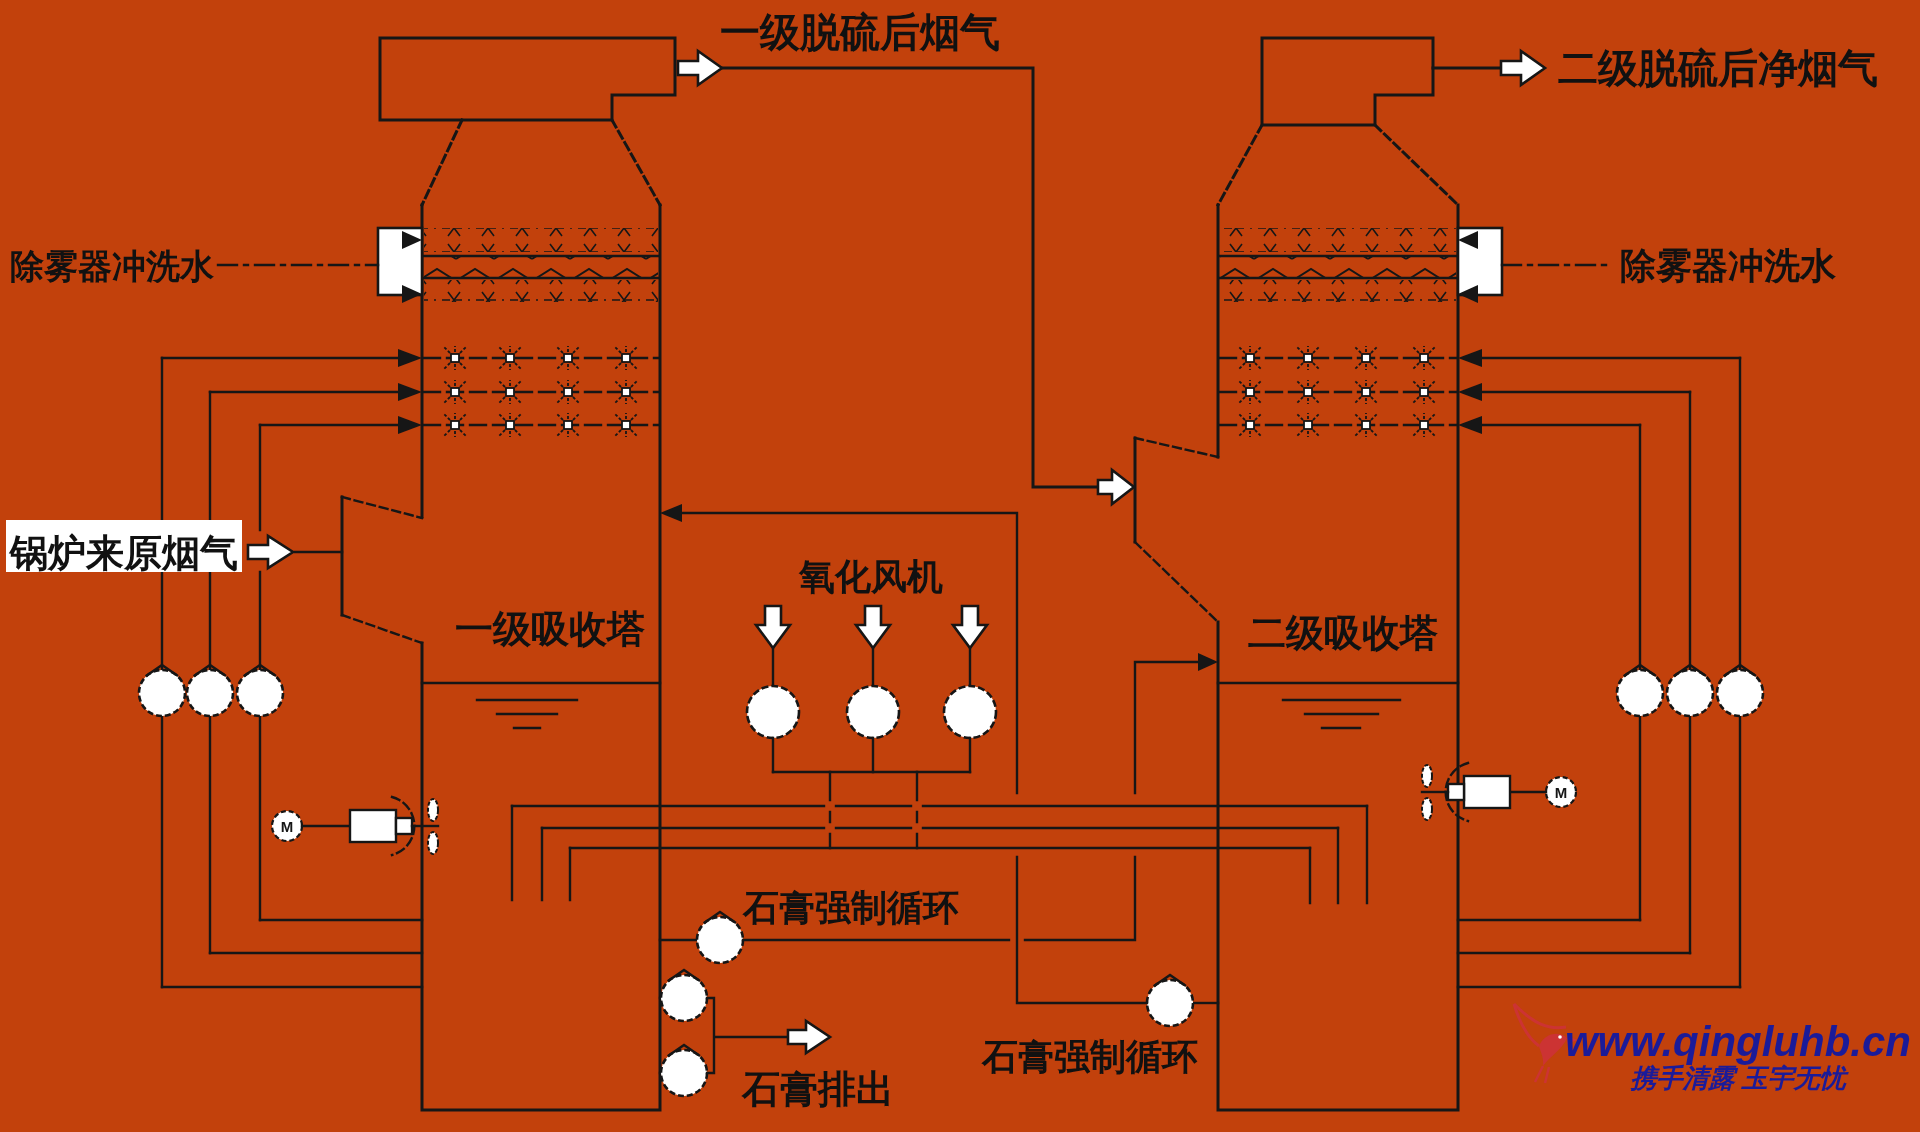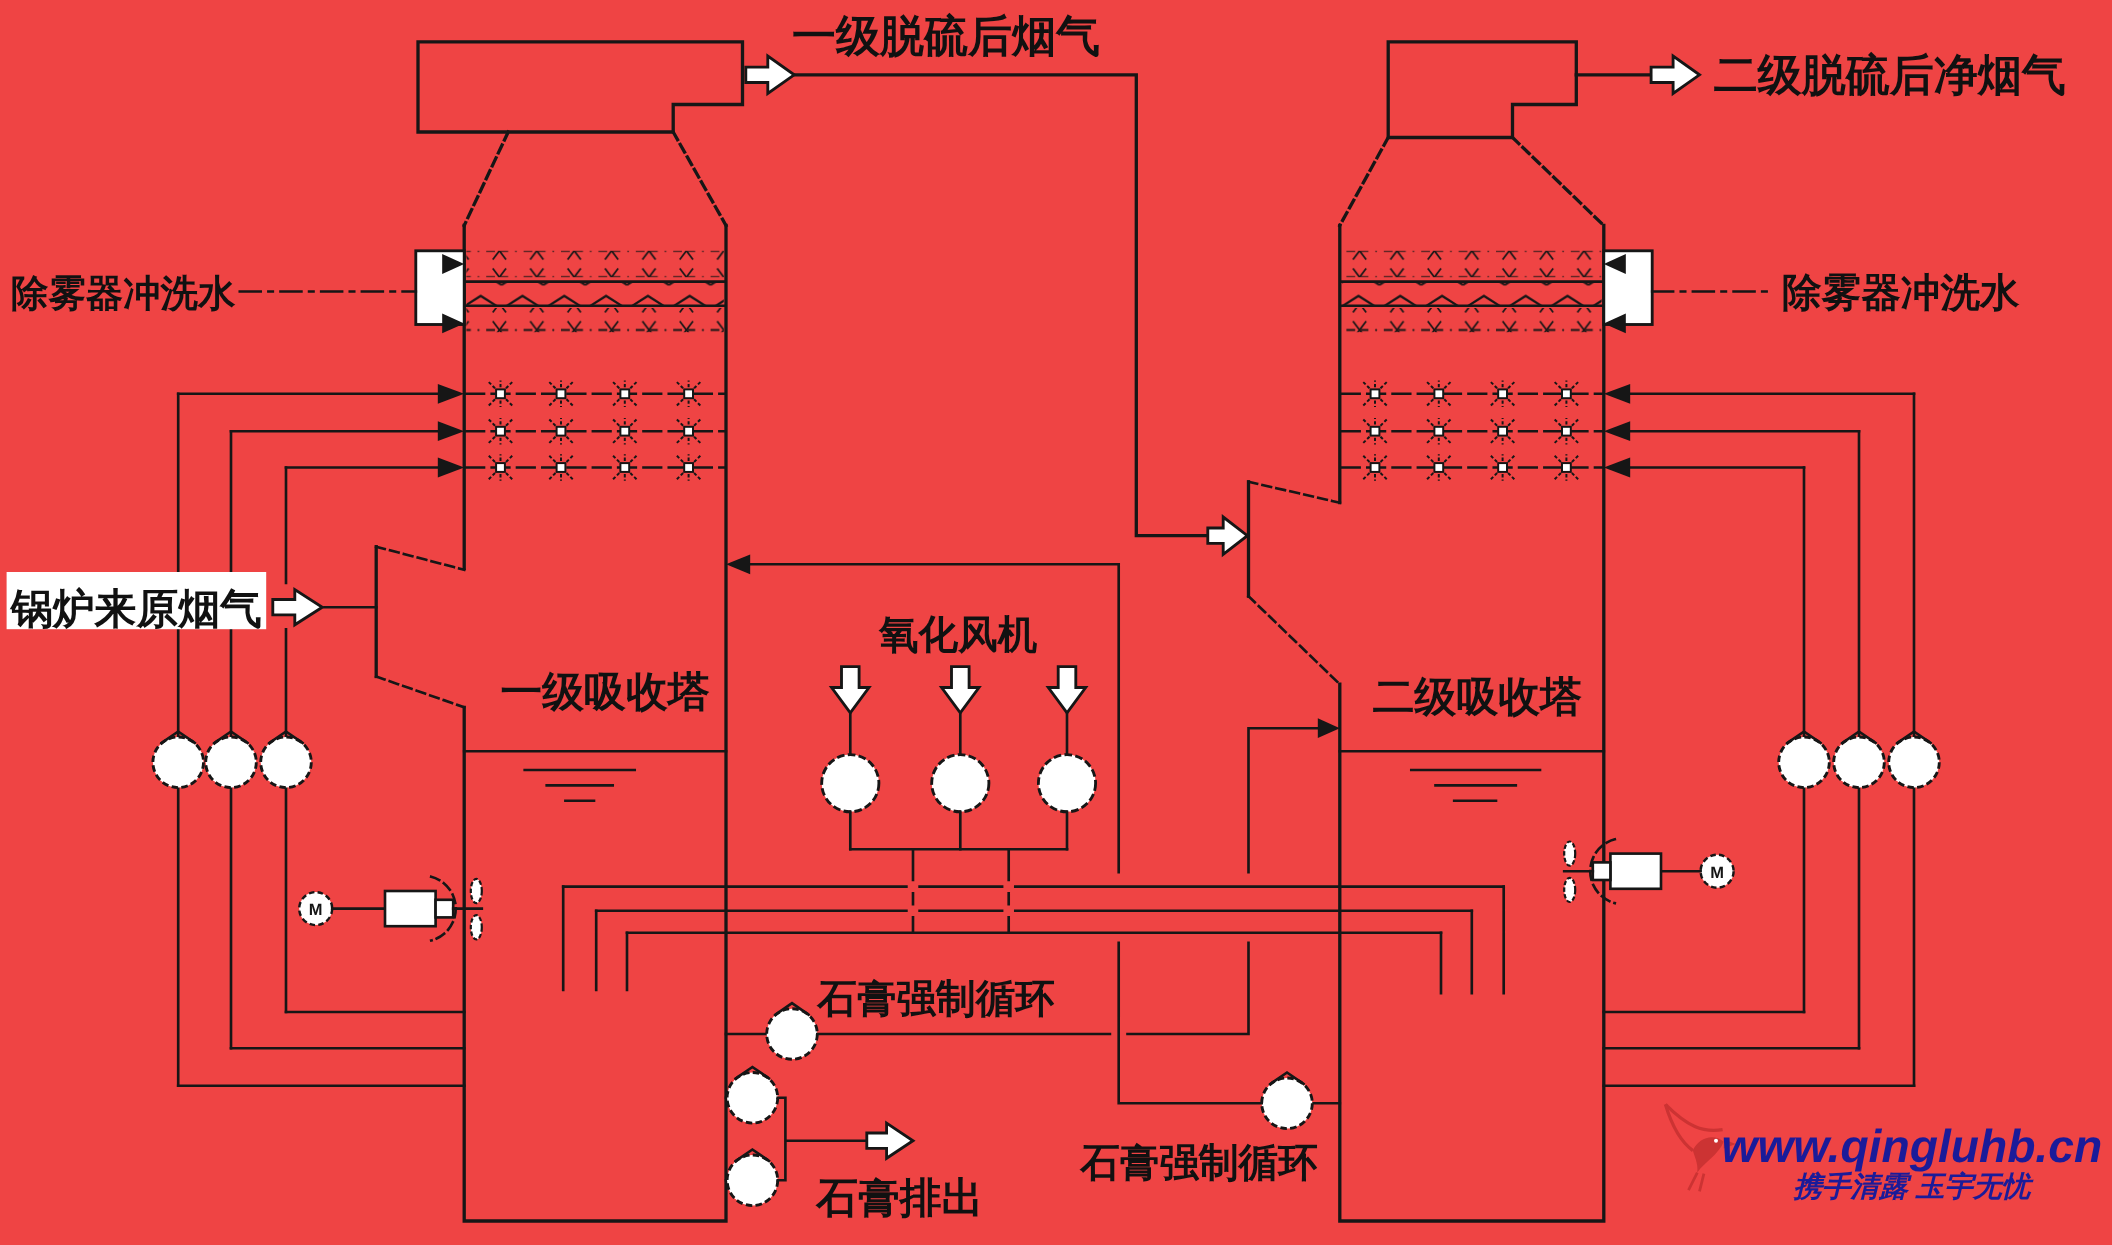--- a/index.html
+++ b/index.html
@@ -1,16 +1,16 @@
 <!DOCTYPE html>
 <html><head>
 <meta charset="utf-8">
 <style>
   html,body{margin:0;padding:0;background:#ffffff;}
-  .stage{position:relative;width:1920px;height:1132px;background:#ef4444;overflow:hidden;
+  .stage{position:relative;width:1920px;height:1132px;background:#c2410c;overflow:hidden;
          font-family:"Liberation Sans",sans-serif;}
   svg{display:block}
   .s3{stroke:#161616;stroke-width:3;fill:none;stroke-linecap:square}
   .s2{stroke:#161616;stroke-width:2.4;fill:none;stroke-linecap:square}
   .dsh{stroke-dasharray:8,5}
   .dd{stroke-dasharray:19,7,4,7}
   .tri{fill:#161616;stroke:none}
   .open{fill:#ffffff;stroke:#161616;stroke-width:2.6;stroke-linejoin:miter}
   .lbl{fill:#111;font-weight:bold}
   .wm-url{font-weight:bold;font-style:italic}

